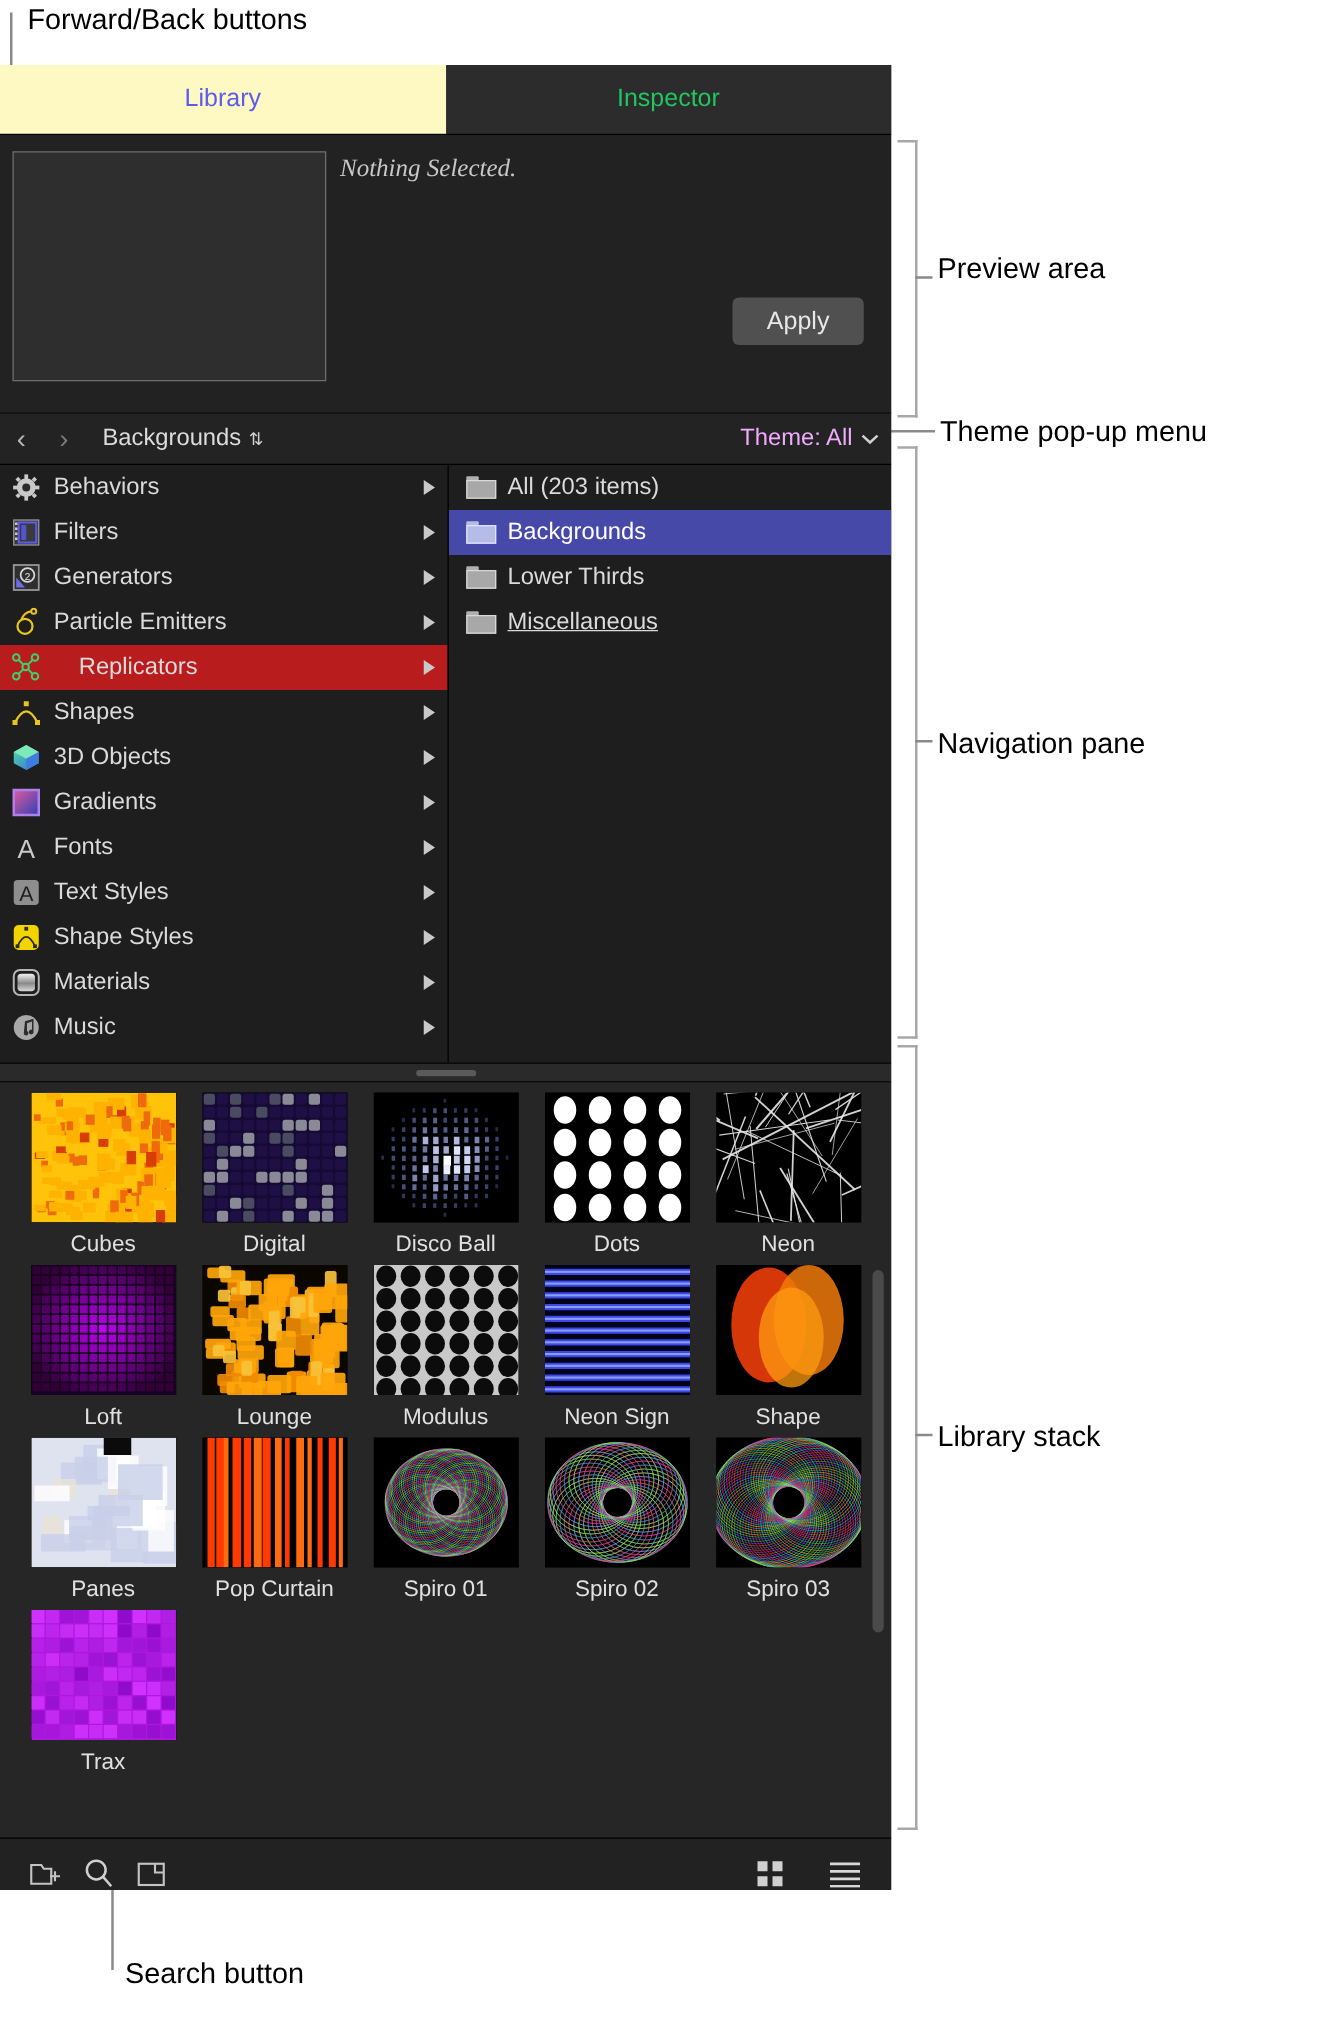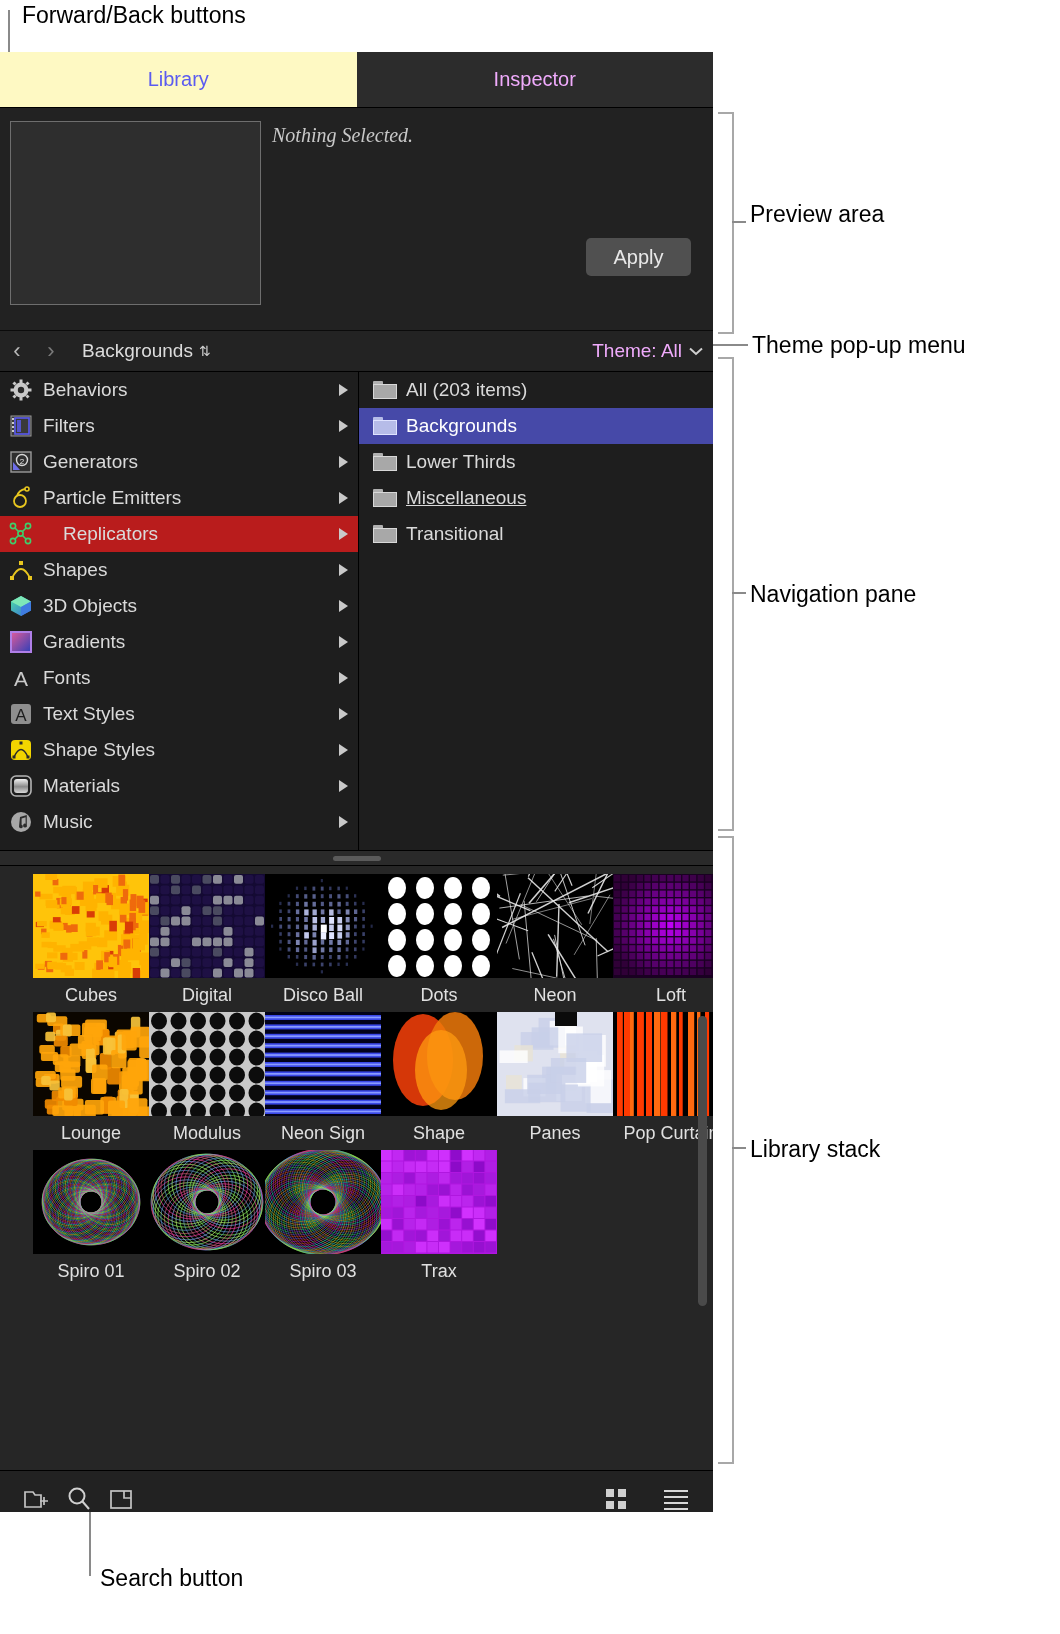--- a/index.html
+++ b/index.html
@@ -22,21 +22,21 @@
     position:absolute;left:0px;top:52px;width:713px;height:1460px;
     background:#1e1e1e;overflow:hidden;
   }
   
   .tabbar{display:flex;height:55px;background:#1a1a1a;border-bottom:1px solid #000;}
   .tab{
     flex:1;display:flex;align-items:center;justify-content:center;
     font-size:20px;color:#d6d6d6;background:#1a1a1a;cursor:default;
   }
   .tab.active{color:#5b5bf0;background:#fef9c3;}
-  .tab.inactive{background:#2c2c2c;color:#f0abfc;}
+  .tab.inactive{background:#2c2c2c;color:#22c55e;}
 
   
   .preview{
     height:222px;background:#222222;position:relative;
     border-bottom:1px solid #0b0b0b;
   }
   .preview-thumb{
     position:absolute;left:10px;top:13px;width:249px;height:182px;
     background:#2e2e2e;border:1px solid #6e6e6e;
   }
@@ -93,21 +93,21 @@
   .folder-ico.blue .body-{background:#b6bce8;border-color:#dfe3ff;}
   .folder-ico.blue .tab-{background:#b6bce8;}
 
   
   .splitter{height:14px;background:#2a2a2a;border-top:1px solid #000;border-bottom:1px solid #000;
     display:flex;align-items:center;justify-content:center;}
   .splitter .grip{width:48px;height:5px;background:#5a5a5a;border-radius:3px;}
 
   
   .stack{position:relative;height:604px;background:#262626;overflow:hidden;}
-  .grid{display:grid;grid-template-columns:repeat(6,1fr);padding:8px 14px 0 14px;margin-left:19px;}
+  .grid{display:grid;grid-template-columns:repeat(5,1fr);padding:8px 14px 0 14px;}
   .cell{display:flex;flex-direction:column;align-items:center;margin-bottom:6px;}
   .thumb{width:116px;height:104px;background:#000;overflow:hidden;position:relative;}
   .cellname{font-size:18px;color:#e0e0e0;margin-top:7px;text-align:center;white-space:nowrap;}
   .stack-scroll{position:absolute;right:6px;top:150px;width:9px;height:290px;background:#4a4a4a;border-radius:5px;}
 
   
   .bottombar{
     height:56px;background:#222222;border-top:1px solid #000;
     display:flex;align-items:center;padding:0 16px;position:relative;
   }
@@ -374,27 +374,20 @@
             <span class="body-"></span>
           </span>
           <span>Lower Thirds</span>
         </div>
         <div class="navrow" style="padding-left: 14px; text-decoration: underline;">
           <span class="folder-ico">
             <span class="tab-"></span>
             <span class="body-"></span>
           </span>
           <span>Miscellaneous</span>
-        </div>
-        <div class="navrow" style="padding-left: 14px;">
-          <span class="folder-ico">
-            <span class="tab-"></span>
-            <span class="body-"></span>
-          </span>
-          <span>Transitional</span>
         </div>
       </div>
   </div>
 
   <div class="splitter">
     <div class="grip"></div>
   </div>
 
   <div class="stack">
     <div class="grid" id="stack-grid">

